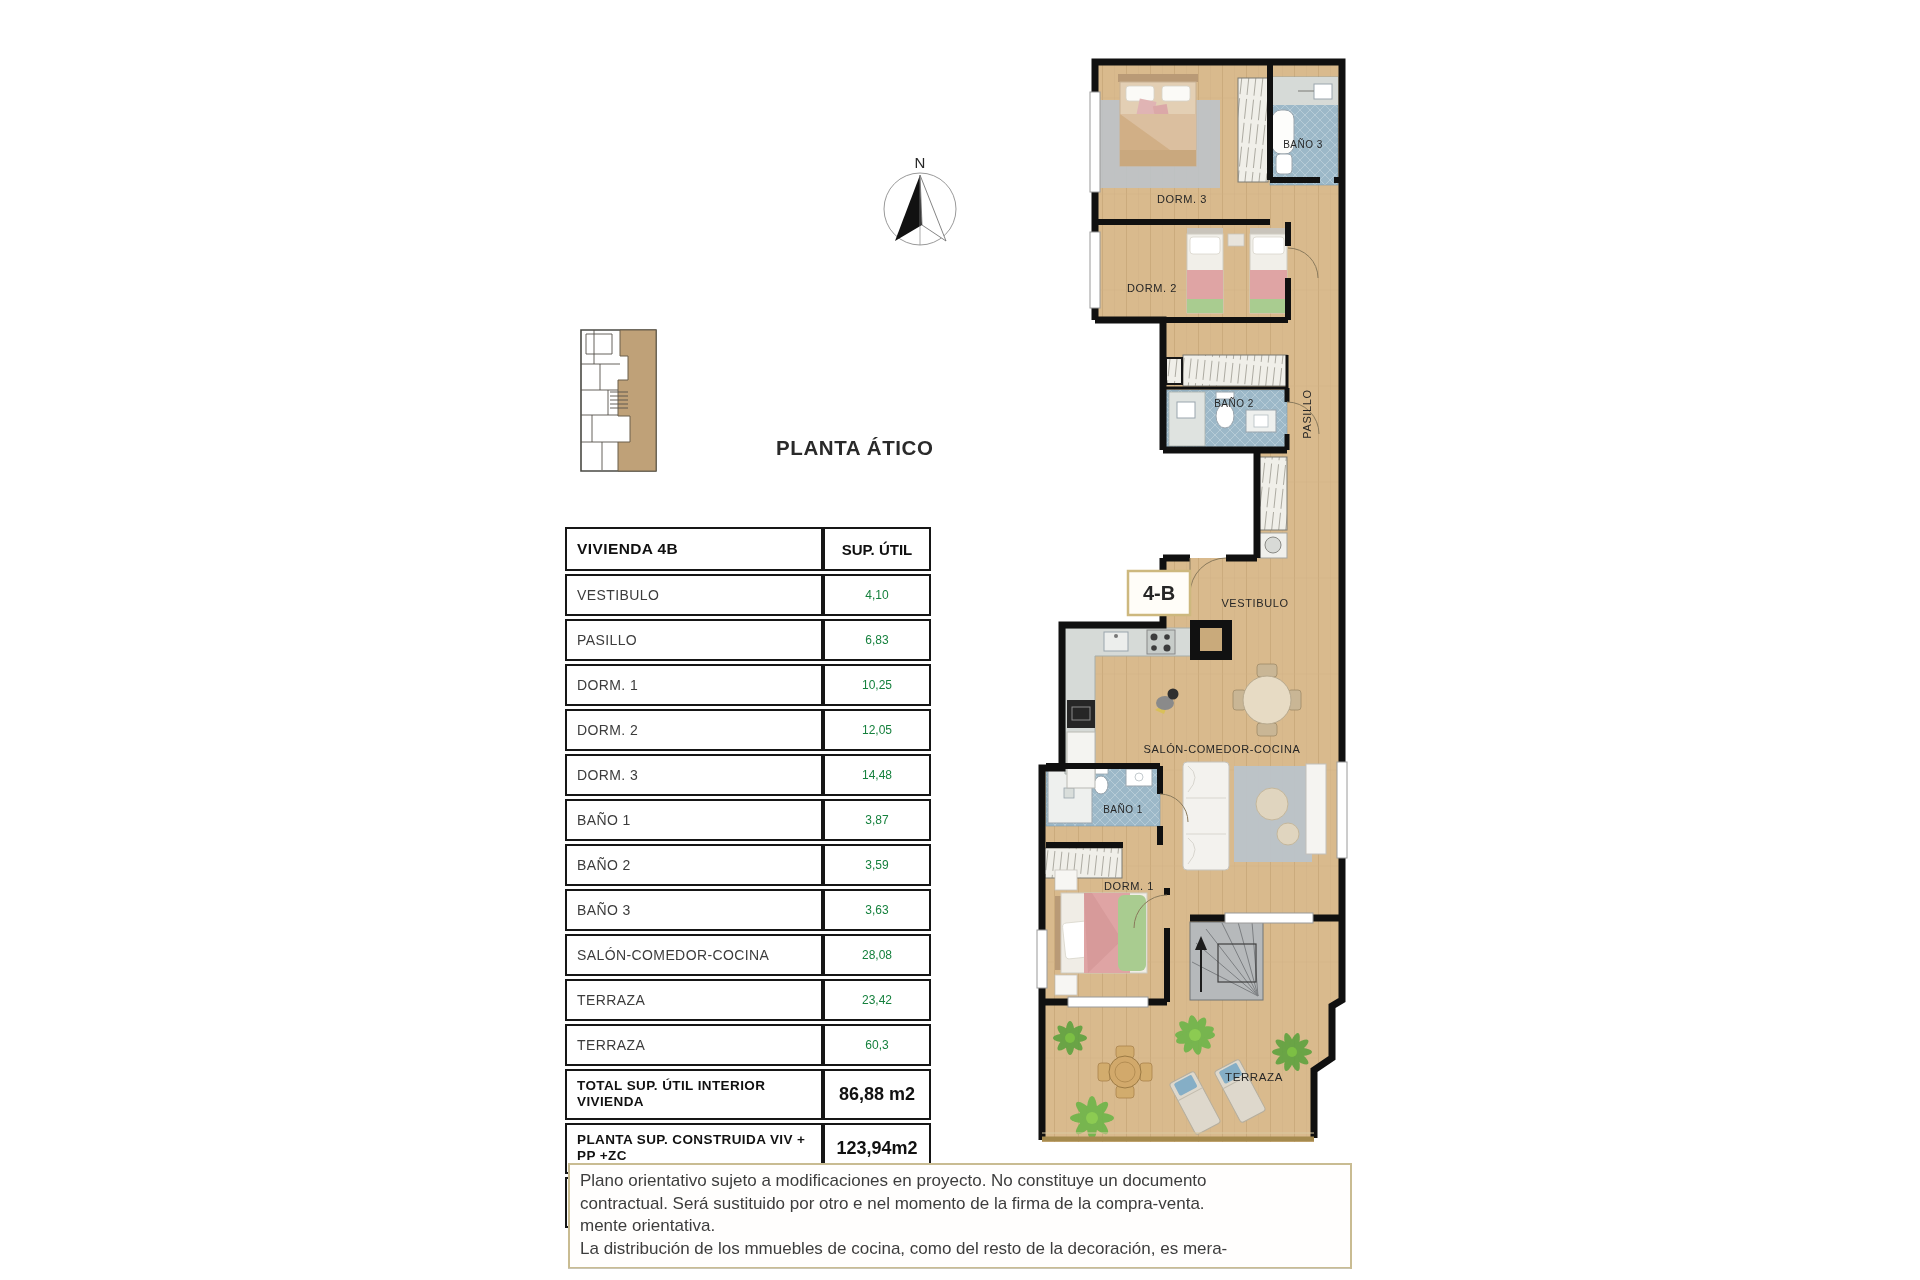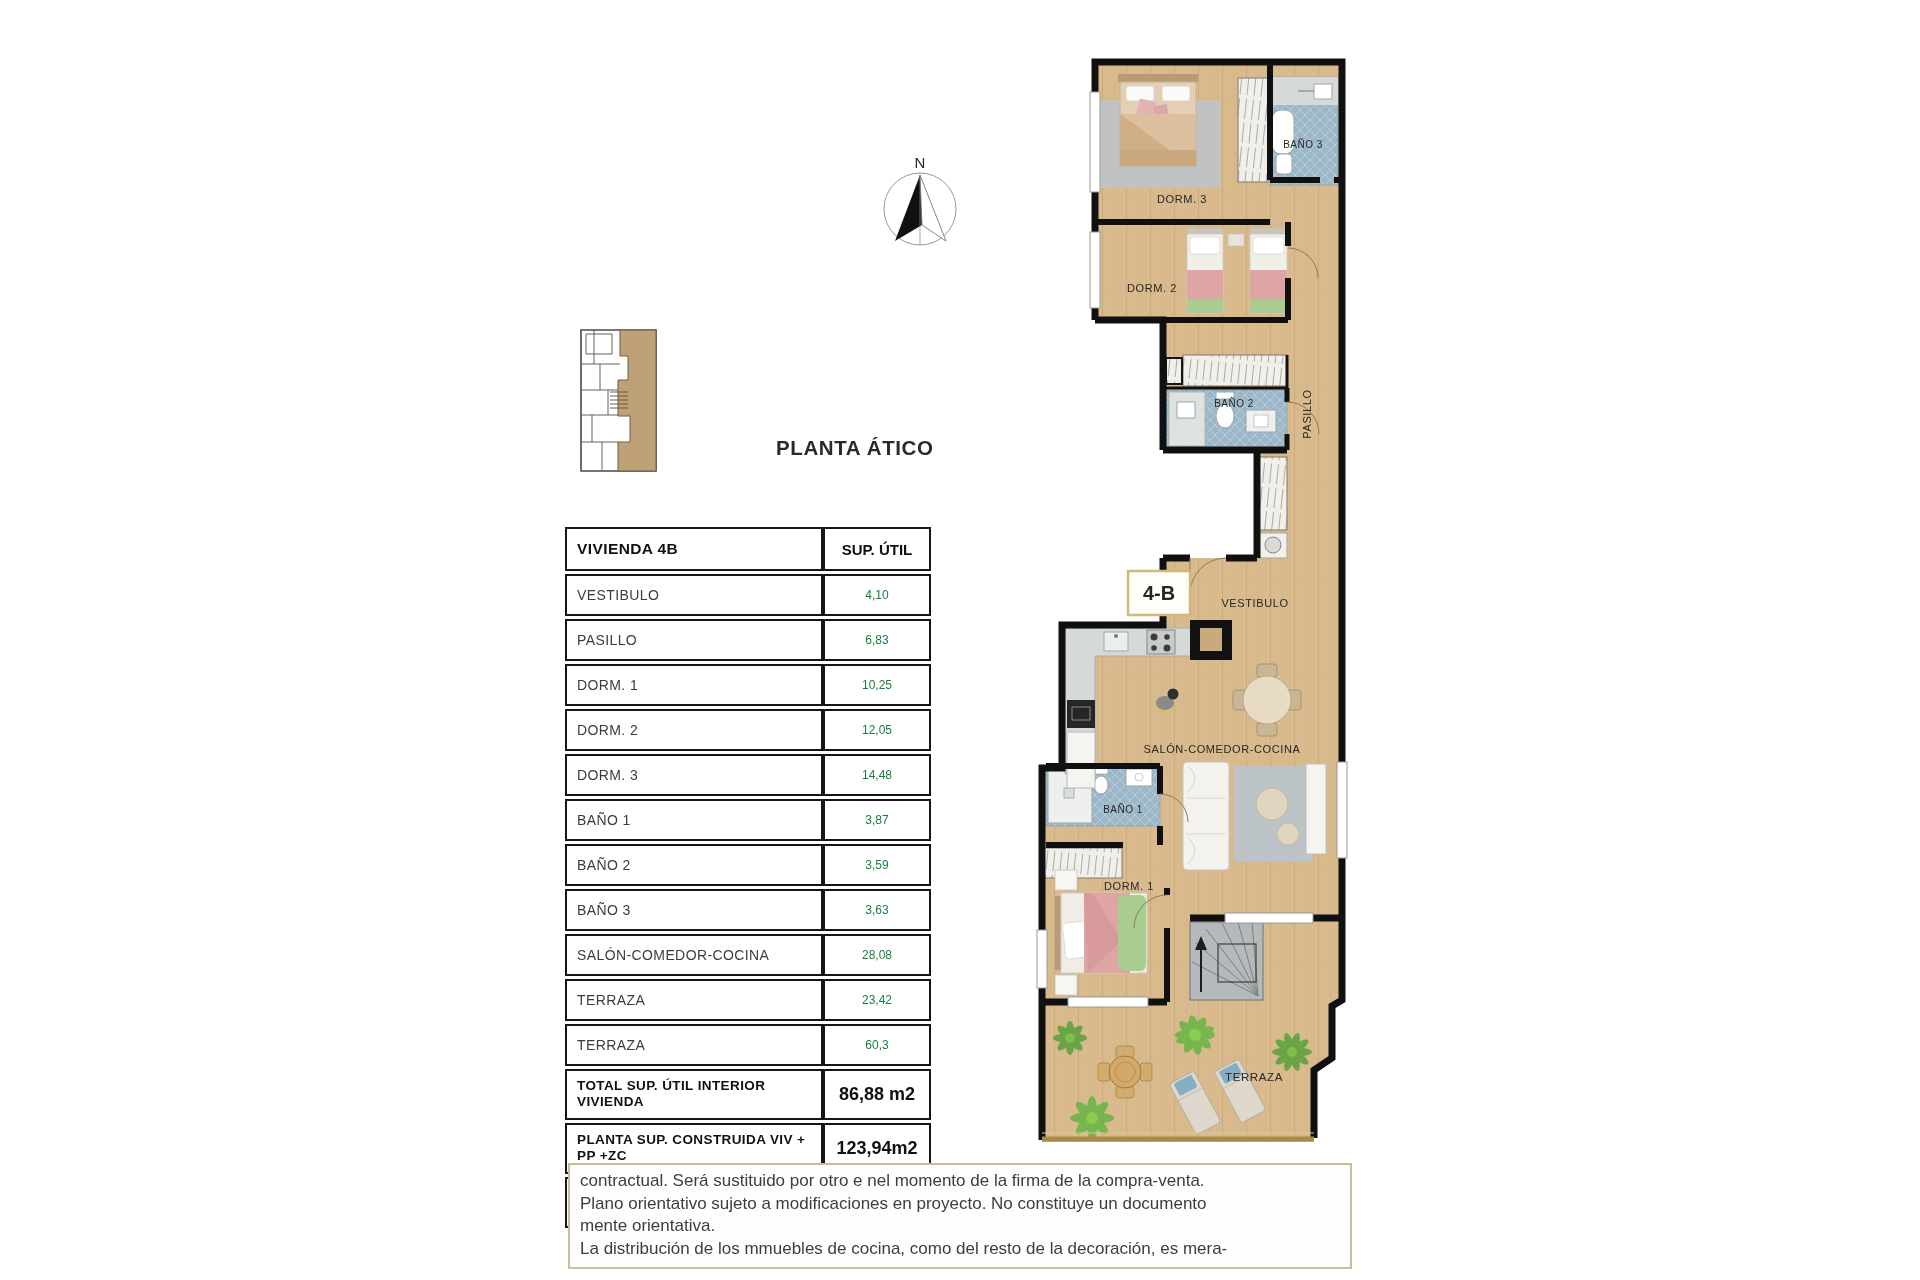--- a/index.html
+++ b/index.html
@@ -383,20 +383,20 @@
     <text class="roomlbl" x="99" y="840" text-anchor="middle">DORM. 1</text>
     <text class="roomlbl" x="224" y="1031" text-anchor="middle" style="font-size:11.5px">TERRAZA</text>
 
     <g>
       <rect x="98" y="521" width="62" height="44" fill="#fffdf8" stroke="#cdb87e" stroke-width="2.5"></rect>
       <text x="129" y="550" text-anchor="middle" font-size="20" font-weight="bold" fill="#b59d61">4-B</text>
     </g>
   </svg>
 
   <div class="abs" id="disclaimer">
+    <div>Plano orientativo sujeto a modificaciones en proyecto. No constituye un documento</div>
     <div>contractual. Será sustituido por otro e nel momento de la firma de la compra-venta.</div>
-    <div>Plano orientativo sujeto a modificaciones en proyecto. No constituye un documento</div>
     <div>mente orientativa.</div>
     <div>La distribución de los mmuebles de cocina, como del resto de la decoración, es mera-</div>
   </div>
   <div class="abs" id="bottom-scan-line"></div>
 
 </div>
 
 </body></html>

